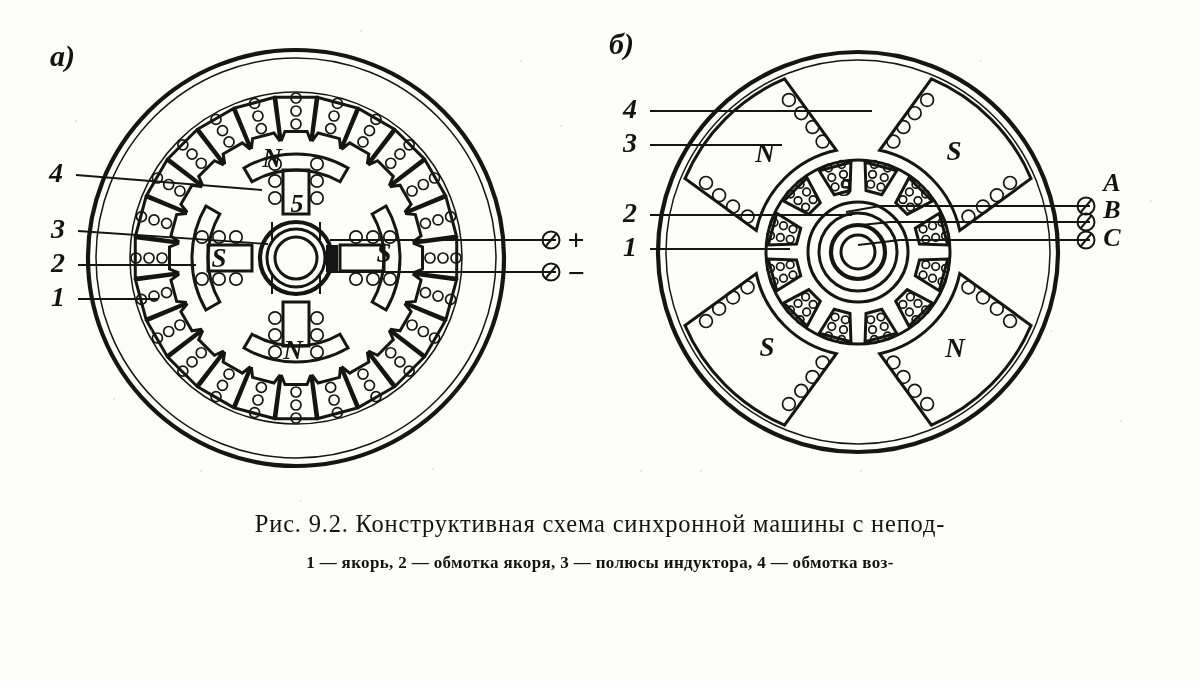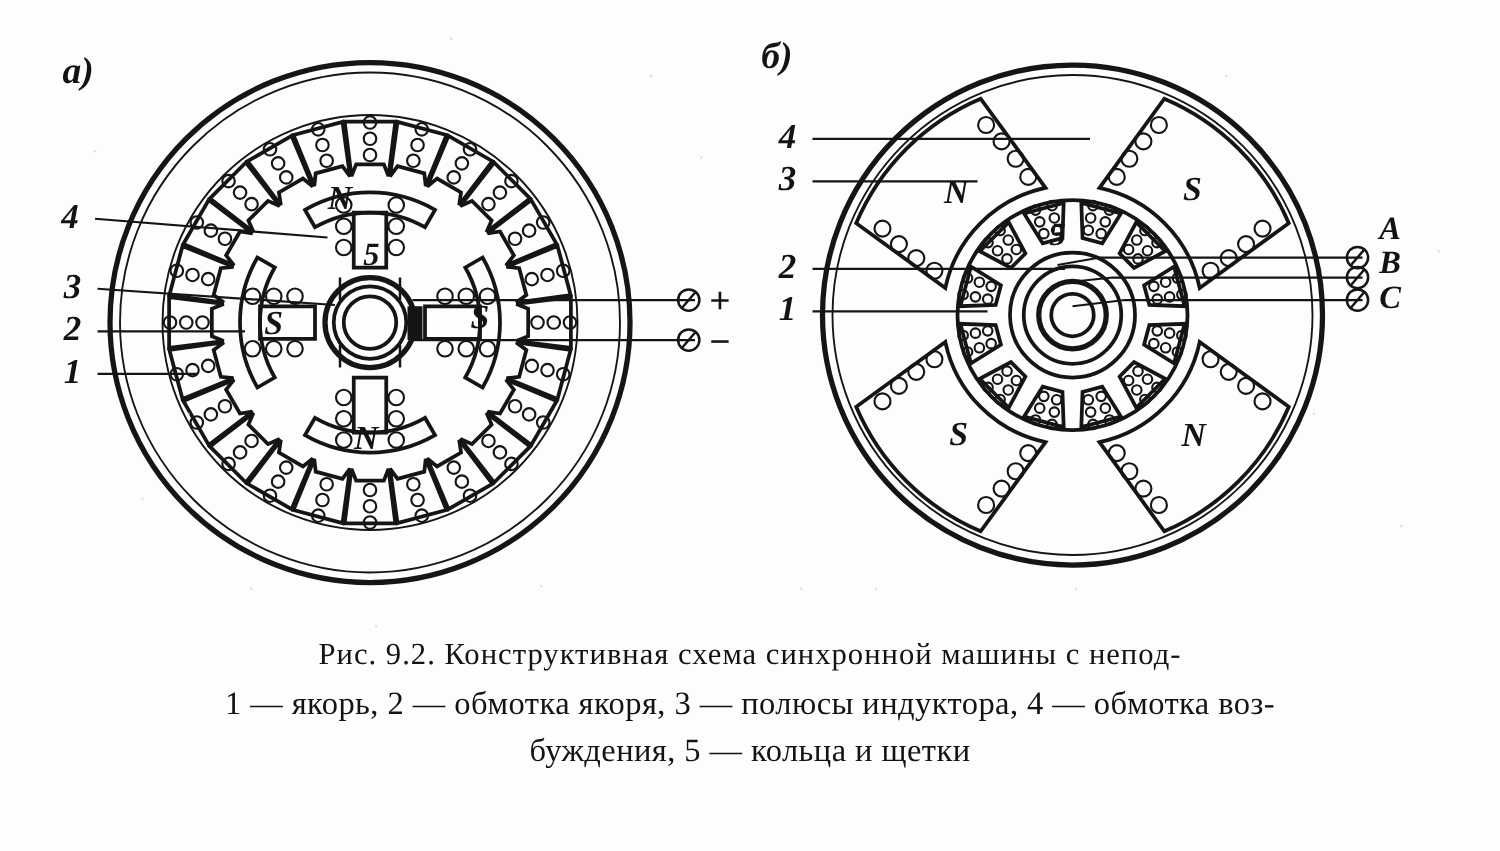--- a/index.html
+++ b/index.html
@@ -81,25 +81,26 @@
   .caption-main {
     font-family: "Liberation Serif", serif;
     font-size: 24.5px;
     line-height: 31px;
     letter-spacing: 0.8px;
     color: #131313;
     padding: 0 52px;
   }
   .caption-legend {
     font-family: "Liberation Serif", serif;
-    font-size: 26px;
+    font-size: 17px;
     line-height: 28px;
     letter-spacing: 0.35px;
     color: #131313;
     padding: 10px 48px 0 48px;
+    font-weight: bold;
   }
   .speck {
     position: absolute;
     background: #c9c9c4;
     border-radius: 50%;
     width: 2px;
     height: 2px;
     opacity: .55;
   }
 </style>
@@ -508,21 +509,20 @@
       <text class="glyph terminal-letter" x="1112" y="246" text-anchor="middle">C</text>
     </g>
   </svg>
 
   <div id="caption-block">
     <div class="caption-main">
       <span>Рис. 9.2.</span>
       <span>Конструктивная схема синхронной машины с непод-</span>
     </div>
     <div class="caption-legend">1 — якорь,  2 — обмотка якоря,  3 — полюсы индуктора,  4 — обмотка воз-</div>
-    <div class="caption-legend">буждения, 5 — кольца и щетки</div>
   </div>
 
 <div class="speck" style="left: 113px; top: 398px;"></div>
     <div class="speck" style="left: 432px; top: 468px;"></div>
     <div class="speck" style="left: 560px; top: 125px;"></div>
     <div class="speck" style="left: 640px; top: 470px;"></div>
     <div class="speck" style="left: 1050px; top: 330px;"></div>
     <div class="speck" style="left: 200px; top: 470px;"></div>
     <div class="speck" style="left: 980px; top: 60px;"></div>
     <div class="speck" style="left: 75px; top: 120px;"></div>

